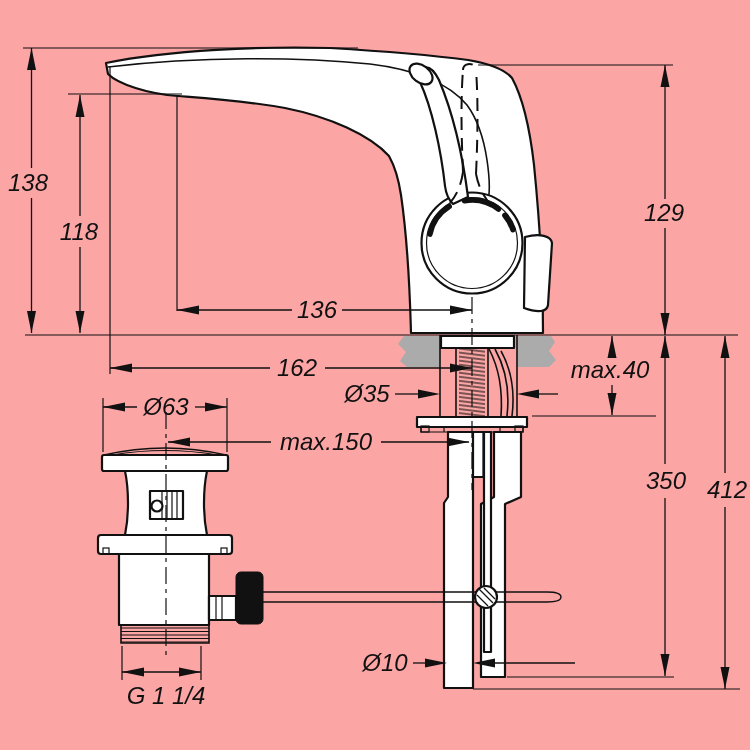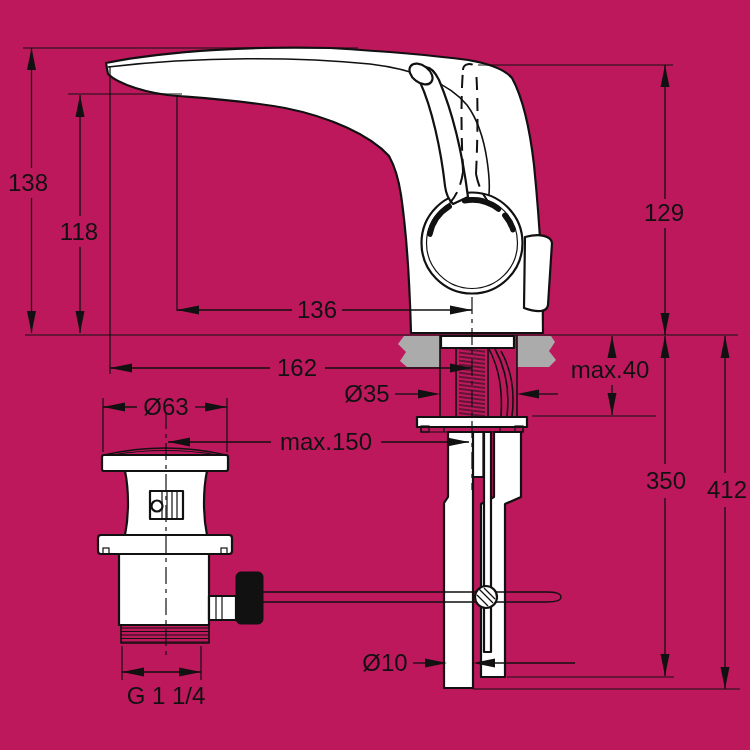--- a/index.html
+++ b/index.html
@@ -1,16 +1,16 @@
 <!DOCTYPE html>
 <html><head>
 <meta charset="utf-8">
 <style>
   html,body{margin:0;padding:0;background:#ffffff;}
-  .page{width:750px;height:750px;background:#be185d;position:relative;overflow:hidden;}
+  .page{width:750px;height:750px;background:#fca5a5;position:relative;overflow:hidden;font-style:italic;}
   svg{display:block;}
   text{font-family:"Liberation Sans","DejaVu Sans",sans-serif;font-size:24px;fill:#111;}
   .part{fill:#ffffff;stroke:#111;stroke-width:2.2;stroke-linejoin:round;}
   .part-thin{fill:none;stroke:#111;stroke-width:1.6;}
   .detail{fill:none;stroke:#111;stroke-width:1.2;}
   .dim{stroke:#111;stroke-width:1.3;fill:none;}
   .ext{stroke:#111;stroke-width:1.2;fill:none;}
   .arrow{fill:#111;stroke:none;}
   .cl{stroke:#111;stroke-width:1.2;fill:none;stroke-dasharray:17 5 4 5;}
   .dash{fill:none;stroke:#111;stroke-width:2;stroke-dasharray:13 8;}

